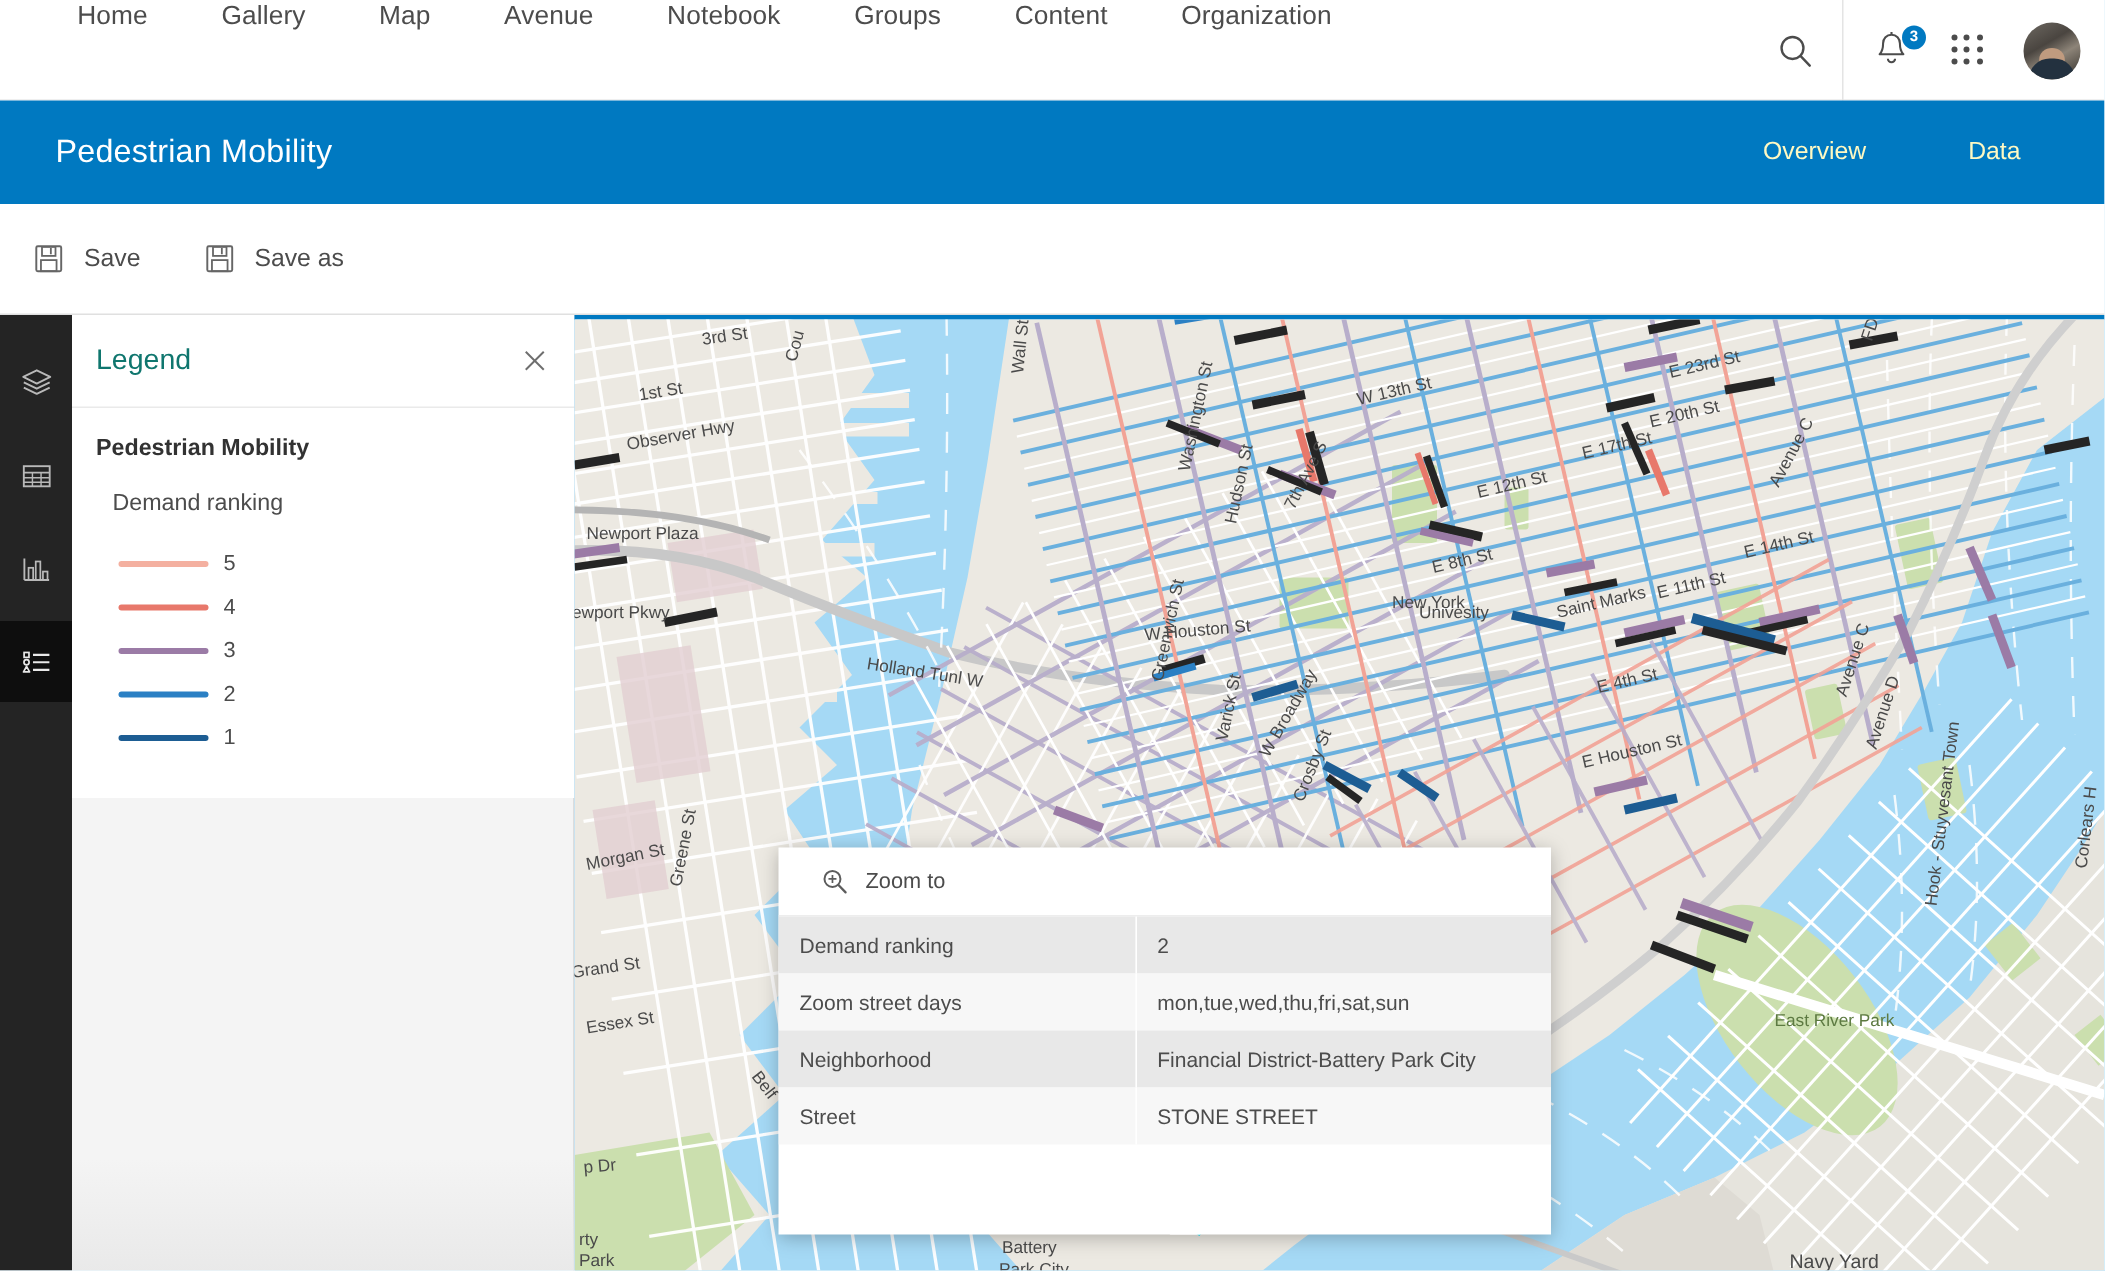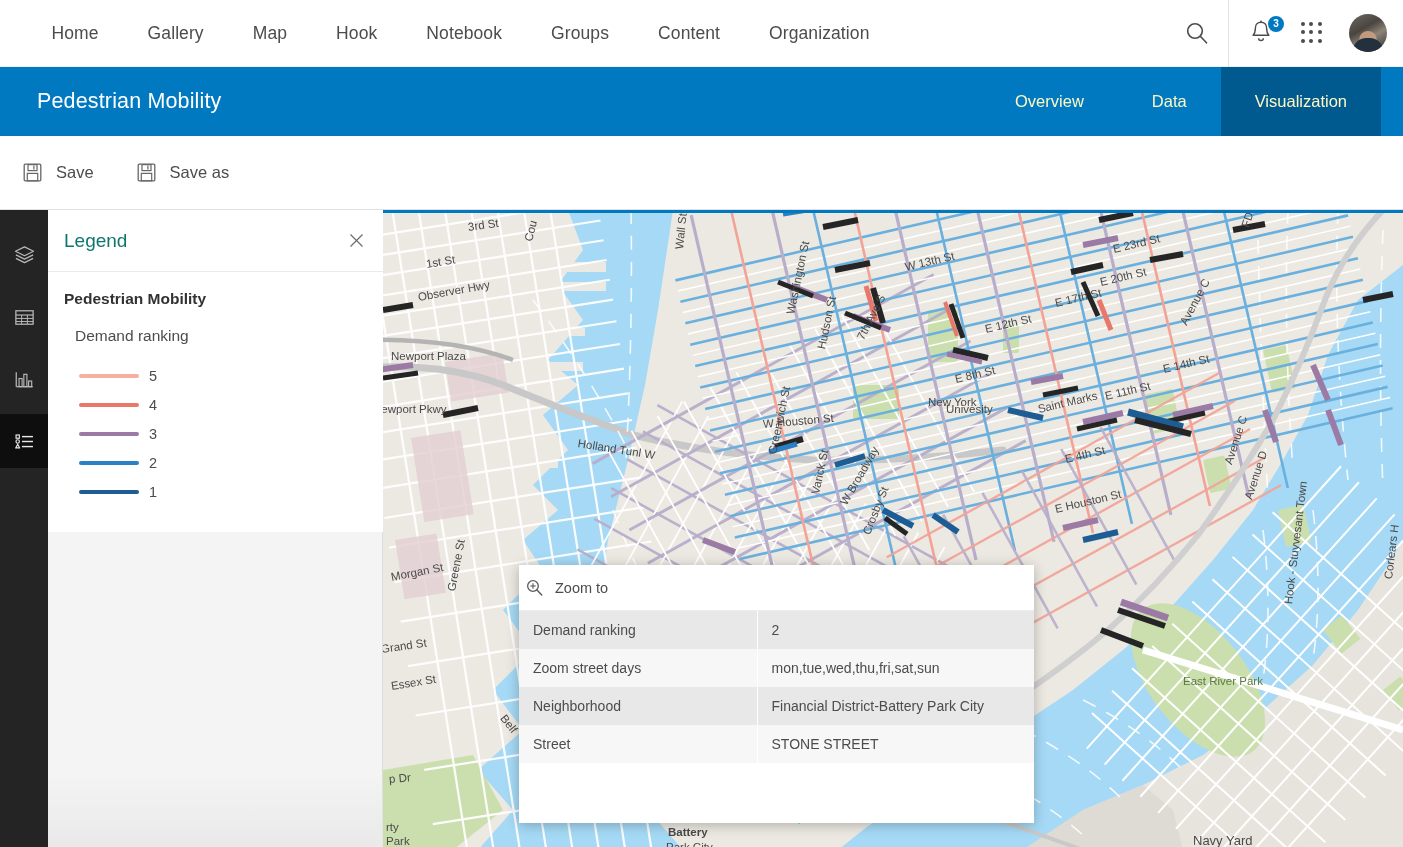--- a/index.html
+++ b/index.html
@@ -7,21 +7,21 @@
     width: 1403px; height: 847px;
     overflow: hidden;
     font-family: "Liberation Sans", sans-serif;
     background: #fff;
   }
   #app { position: relative; width: 1403px; height: 847px; overflow: hidden; }
 
   
   .topnav {
     position: absolute; top: 0; left: 0; width: 1403px; height: 67px;
-    background: #fff; display: flex; align-items: center;
+    background: #fff; display: flex; align-items: flex-start;
     border-bottom: 1px solid #efefef;
   }
   .nav-links { display: flex; align-items: center; padding-left: 27px; }
   .nav-link {
     font-size: 17.5px; color: #4c4c4c; letter-spacing: 0.1px;
     padding: 0 24.5px; cursor: pointer; white-space: nowrap;
     font-weight: 400;
   }
   .nav-right {
     margin-left: auto; display: flex; align-items: center; height: 67px;
@@ -165,21 +165,21 @@
   .popup-head {
     height: 58px; display: flex; align-items: center;
     padding: 0 16px 0 14px; border-bottom: 1px solid #ededed;
   }
   .popup-title { font-size: 17.5px; font-weight: 700; color: #2b2b2b; }
   .popup-actions { margin-left: auto; display: flex; align-items: center; gap: 26px; }
   .pa-btn { cursor: pointer; display:flex; align-items:center; justify-content:center;
             width: 22px; height: 22px; color: #5c5c5c; }
   .popup-zoomto {
     height: 46px; display: flex; align-items: center; gap: 11px;
-    padding-left: 6px; border-bottom: 1px solid #ededed; cursor: pointer;
+    padding-left: 28px; border-bottom: 1px solid #ededed; cursor: pointer;
   }
   .popup-zoomto span { font-size: 14.5px; color: #4c4c4c; }
   .popup-table { width: 100%; border-collapse: collapse; table-layout: fixed; }
   .popup-table td {
     font-size: 14px; color: #4c4c4c; padding: 11px 0 11px 14px;
     vertical-align: middle; height: 34px;
   }
   .popup-table tr:nth-child(odd) td { background: #e8e8e8; }
   .popup-table tr:nth-child(even) td { background: #f7f7f7; }
   .popup-table td.k { width: 238px; border-right: 1px solid #fff; }
@@ -199,21 +199,21 @@
 </head>
 <body>
 
 <div id="app">
 
   <div class="topnav">
     <div class="nav-links">
       <div class="nav-link">Home</div>
       <div class="nav-link">Gallery</div>
       <div class="nav-link">Map</div>
-      <div class="nav-link">Hook</div>
+      <div class="nav-link">Avenue</div>
       <div class="nav-link">Notebook</div>
       <div class="nav-link">Groups</div>
       <div class="nav-link">Content</div>
       <div class="nav-link">Organization</div>
     </div>
     <div class="nav-right">
       <div class="nav-search">
         <svg width="26" height="26" viewBox="0 0 26 26">
           <circle cx="11" cy="11" r="7.3" fill="none" stroke="#4c4c4c" stroke-width="1.6"></circle>
           <line x1="16.3" y1="16.3" x2="22.5" y2="22.8" stroke="#4c4c4c" stroke-width="1.6" stroke-linecap="round"></line>
@@ -243,21 +243,20 @@
         <div class="avatar"></div>
       </div>
     </div>
   </div>
 
   <div class="titlebar">
     <div class="app-title">Pedestrian Mobility</div>
     <div class="tabs">
       <div class="tab">Overview</div>
       <div class="tab">Data</div>
-      <div class="tab active">Visualization</div>
       <div class="tab-spacer"></div>
     </div>
   </div>
 
   <div class="toolbar">
     <div class="tool-btn" id="tool-save">
       <svg width="21" height="21" viewBox="0 0 21 21">
         <rect x="2.2" y="2.2" width="16.6" height="16.6" rx="1" fill="none" stroke="#666" stroke-width="1.3"></rect>
         <rect x="6" y="2.6" width="9" height="6" fill="none" stroke="#666" stroke-width="1.2"></rect>
         <rect x="5.3" y="11.4" width="10.4" height="7.4" fill="none" stroke="#666" stroke-width="1.2"></rect>
@@ -725,21 +724,21 @@
           <div class="maplabel" style="left: 905px; top: 385px; transform: rotate(-83deg); transform-origin: left center;">Hook - Stuyvesant Town</div>
           <div class="maplabel" style="left: 1005px; top: 360px; transform: rotate(-83deg); transform-origin: left center;">Corlears H</div>
           <div class="maplabel" style="left: 8px; top: 358px; transform: rotate(-11deg); transform-origin: left center;">Morgan St</div>
           <div class="maplabel" style="left: 68px; top: 372px; transform: rotate(-79deg); transform-origin: left center;">Greene St</div>
           <div class="maplabel" style="left: -2px; top: 430px; transform: rotate(-8deg); transform-origin: left center;">Grand St</div>
           <div class="maplabel" style="left: 8px; top: 467px; transform: rotate(-9deg); transform-origin: left center;">Essex St</div>
           <div class="maplabel" style="left: 120px; top: 497px; transform: rotate(52deg); transform-origin: left center;">Belf</div>
           <div class="maplabel" style="left: 6px; top: 560px; transform: rotate(-5deg); transform-origin: left center;">p Dr</div>
           <div class="maplabel" style="left: 3px; top: 608px; transform: rotate(0deg); transform-origin: left center;">rty</div>
           <div class="maplabel" style="left: 3px; top: 622px; transform: rotate(0deg); transform-origin: left center;">Park</div>
-          <div class="maplabel" style="left: 285px; top: 613px; transform: rotate(0deg); transform-origin: left center; font-weight: bold;">Battery</div>
+          <div class="maplabel" style="left: 285px; top: 613px; transform: rotate(0deg); transform-origin: left center;">Battery</div>
           <div class="maplabel" style="left: 283px; top: 628px; transform: rotate(0deg); transform-origin: left center;">Park City</div>
           <div class="maplabel park" style="left: 800px; top: 462px; transform: rotate(0deg); transform-origin: left center;">East River Park</div>
           <div class="maplabel big" style="left: 810px; top: 620px; transform: rotate(0deg); transform-origin: left center;">Navy Yard</div>
         </div>
     </div>
 
     <div class="popup" style="left:136px; top:352px;">
       <div class="popup-zoomto">
         <svg width="19" height="19" viewBox="0 0 20 20">
           <circle cx="8.4" cy="8.4" r="5.6" fill="none" stroke="#5c5c5c" stroke-width="1.4"></circle>

